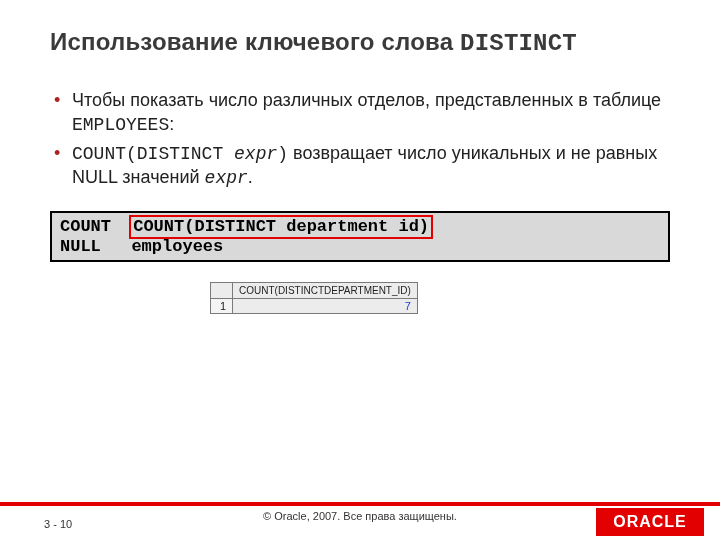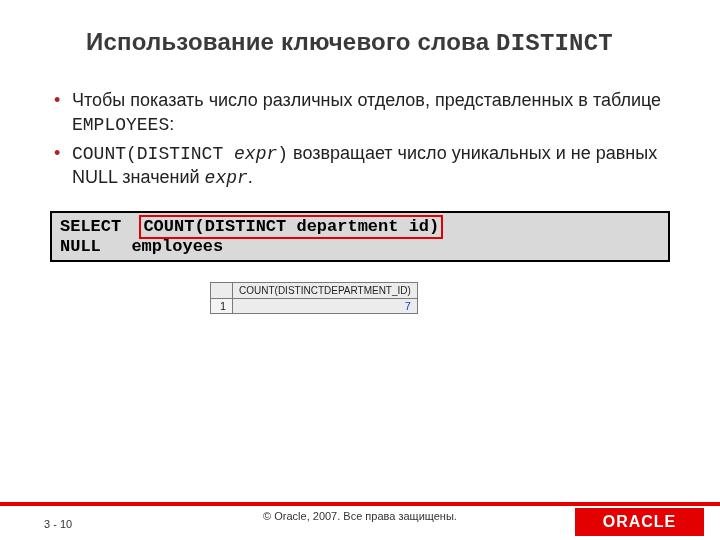--- a/index.html
+++ b/index.html
@@ -15,21 +15,20 @@
     height: 540px;
     position: relative;
     padding: 28px 50px 0 50px;
   }
   .title {
     font-size: 24px;
     font-weight: bold;
     color: #3a3a3a;
     margin-bottom: 32px;
     letter-spacing: 0.2px;
-    margin-left: 36px;
   }
   .title .mono {
     font-family: "Courier New", Courier, monospace;
   }
   ul.bullets {
     list-style: none;
     padding-left: 4px;
     margin-bottom: 20px;
   }
   ul.bullets li {
@@ -127,21 +126,21 @@
     left: 0; right: 0;
     bottom: 18px;
     text-align: center;
     font-size: 11px;
     color: #333;
   }
   .oracle-logo {
     position: absolute;
     right: 16px;
     bottom: 4px;
-    width: 129px;
+    width: 108px;
     height: 28px;
     background: #e20000;
     color: #fff;
     font-family: Arial, sans-serif;
     font-weight: bold;
     font-size: 16px;
     letter-spacing: 1px;
     display: flex;
     align-items: center;
     justify-content: center;
@@ -158,21 +157,21 @@
 
   <ul class="bullets">
     <li>
       <span>Чтобы показать число различных отделов, представленных в таблице </span><span class="mono-n">EMPLOYEES</span><span>:</span>
     </li>
     <li>
       <span class="mono-n">COUNT(DISTINCT </span><span class="mono-i">expr</span><span class="mono-n">)</span><span> возвращает число уникальных и не равных NULL значений </span><span class="mono-i">expr</span><span>.</span>
     </li>
   </ul>
 
-  <div class="code-block"><span>SELECT</span> <span class="code-hl">COUNT(DISTINCT department id)</span>
+  <div class="code-block"><span>COUNT</span> <span class="code-hl">COUNT(DISTINCT department id)</span>
 <span>NULL   </span><span>employees</span></div>
 
   <div class="result-wrap">
     <table class="result-tbl">
       <tbody>
           <tr>
         <th class="rownum-h"></th>
         <th>COUNT(DISTINCTDEPARTMENT_ID)</th>
       </tr>
       <tr>

